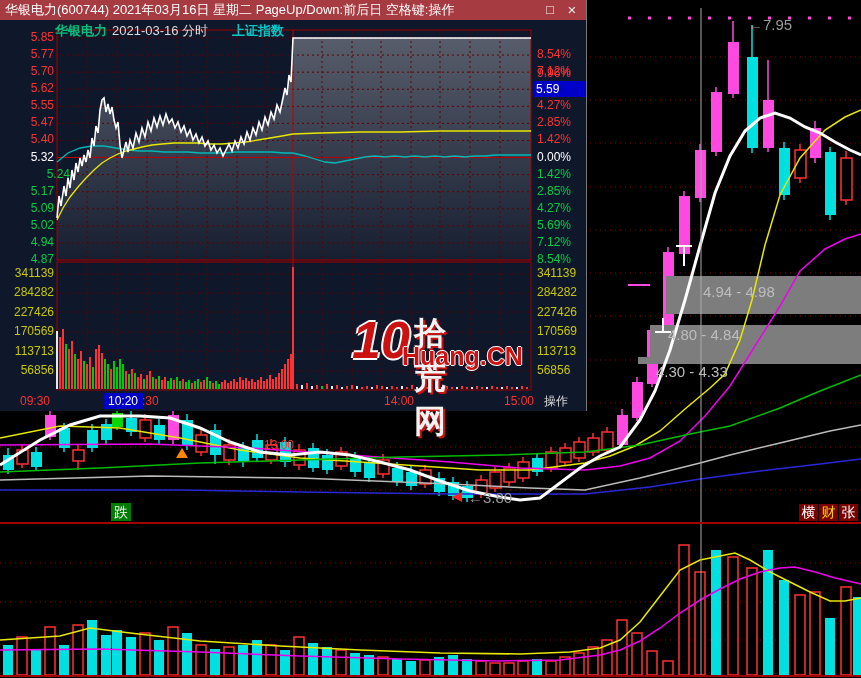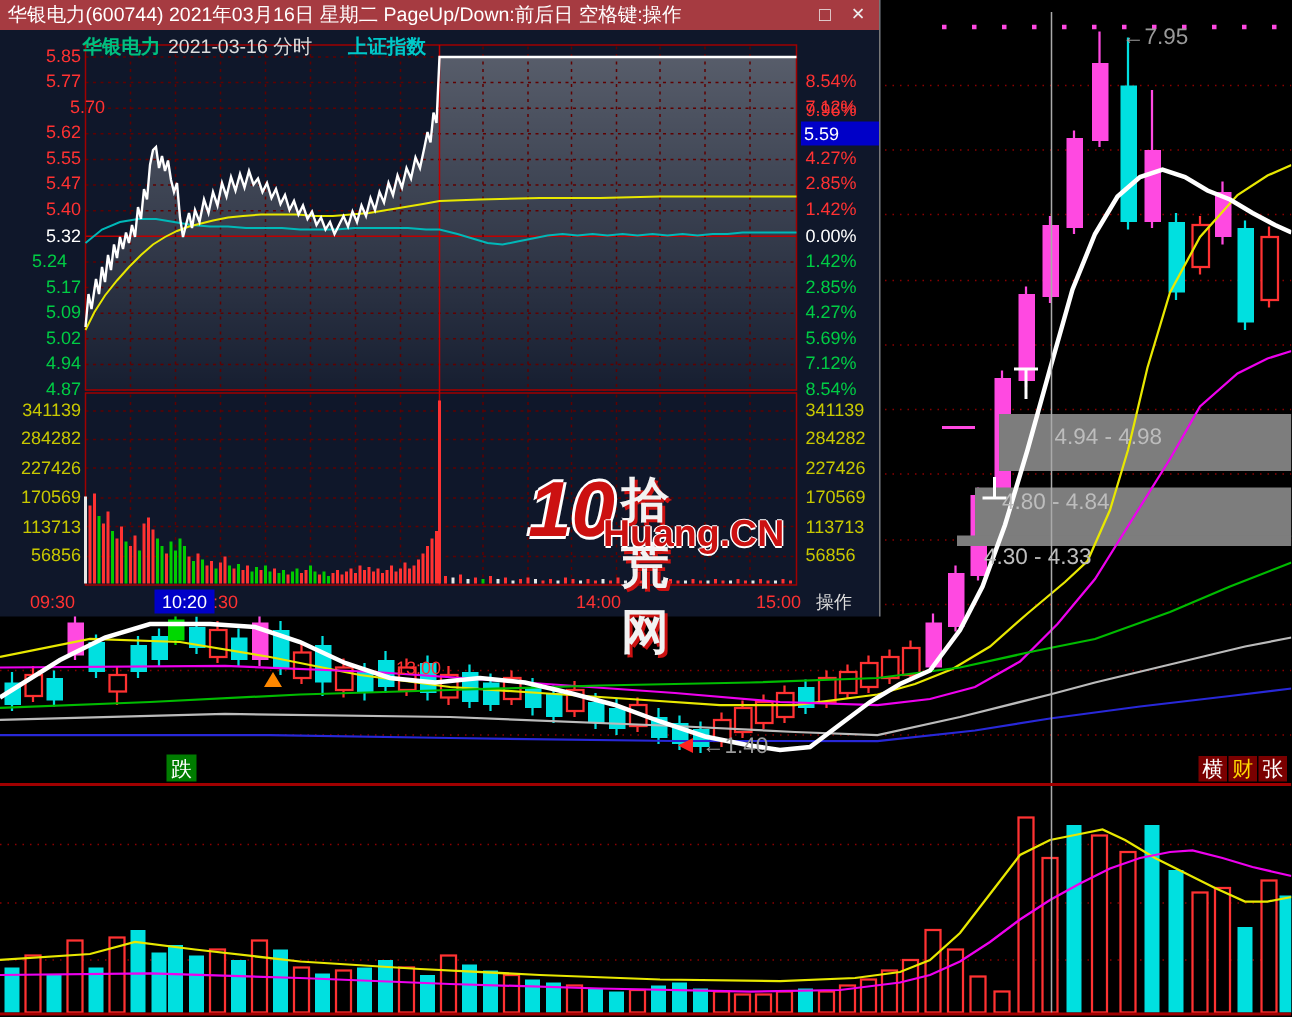--- a/index.html
+++ b/index.html
@@ -257,21 +257,21 @@
       <line x1="701" y1="8" x2="701" y2="676" stroke="#aaa" stroke-width="1"></line>
       <line x1="0" y1="523" x2="861" y2="523" stroke="#a00000" stroke-width="2"></line>
       <line x1="0" y1="676" x2="861" y2="676" stroke="#a00000" stroke-width="2"></line>
     </svg>
 
   <div class="bandlabel" id="band0" style="left: 683px; top: 283px; margin-left: 20px;">4.94 - 4.98</div>
   <div class="bandlabel" id="band1" style="left: 668px; top: 326px;">4.80 - 4.84</div>
   <div class="bandlabel" id="band2" style="left: 656px; top: 363px;">4.30 - 4.33</div>
 
   <div class="anno" id="high-anno" style="left: 748px; top: 16px;">←7.95</div>
-  <div class="anno" id="low-anno" style="left: 468px; top: 489px;">←1.40</div>
+  <div class="anno" id="low-anno" style="left: 468px; top: 489px;">←3.80</div>
 
   <div id="down-badge">跌</div>
   <div id="right-badges">
       <span>横</span>
       <span class="gold">财</span>
       <span>张</span>
     </div>
 
   <div id="watermark">
     <span id="wm-num">10</span>
@@ -477,27 +477,27 @@
     <div class="winbtn" id="btn-max">□</div>
     <div class="winbtn" id="btn-close">×</div>
 
     <span class="hdr" style="left:55px;color:#00c080;">华银电力</span>
     <span class="hdr" style="left:112px;color:#dddddd;font-weight:normal;">2021-03-16 分时</span>
     <span class="hdr" style="left:232px;color:#00c8c8;">上证指数</span>
 
     <div id="price-axis">
         <div class="tick tr up" style="left: 4px; top: 30px;">5.85</div>
         <div class="tick tr up" style="left: 4px; top: 47.0769px;">5.77</div>
-        <div class="tick tr up" style="left: 20px; top: 64.1538px;">5.70</div>
+        <div class="tick tr up" style="left: 4px; top: 64.1538px;">5.70</div>
         <div class="tick tr up" style="left: 4px; top: 81.2308px;">5.62</div>
         <div class="tick tr up" style="left: 4px; top: 98.3077px;">5.55</div>
         <div class="tick tr up" style="left: 4px; top: 115.385px;">5.47</div>
         <div class="tick tr up" style="left: 4px; top: 132.462px;">5.40</div>
         <div class="tick tr flat" style="left: 4px; top: 149.538px;">5.32</div>
-        <div class="tick tr down" style="left: 8px; top: 166.615px; text-align: center;">5.24</div>
+        <div class="tick tr down" style="left: 20px; top: 166.615px;">5.24</div>
         <div class="tick tr down" style="left: 4px; top: 183.692px;">5.17</div>
         <div class="tick tr down" style="left: 4px; top: 200.769px;">5.09</div>
         <div class="tick tr down" style="left: 4px; top: 217.846px; text-align: right;">5.02</div>
         <div class="tick tr down" style="left: 4px; top: 234.923px;">4.94</div>
         <div class="tick tr down" style="left: 4px; top: 252px;">4.87</div>
       </div>
     <div id="pct-axis">
         <div class="tick up" style="left: 537px; top: 30px; margin-top: 36px;">9.96%</div>
         <div class="tick up" style="left: 537px; top: 47.0769px;">8.54%</div>
         <div class="tick up" style="left: 537px; top: 64.1538px;">7.12%</div>

